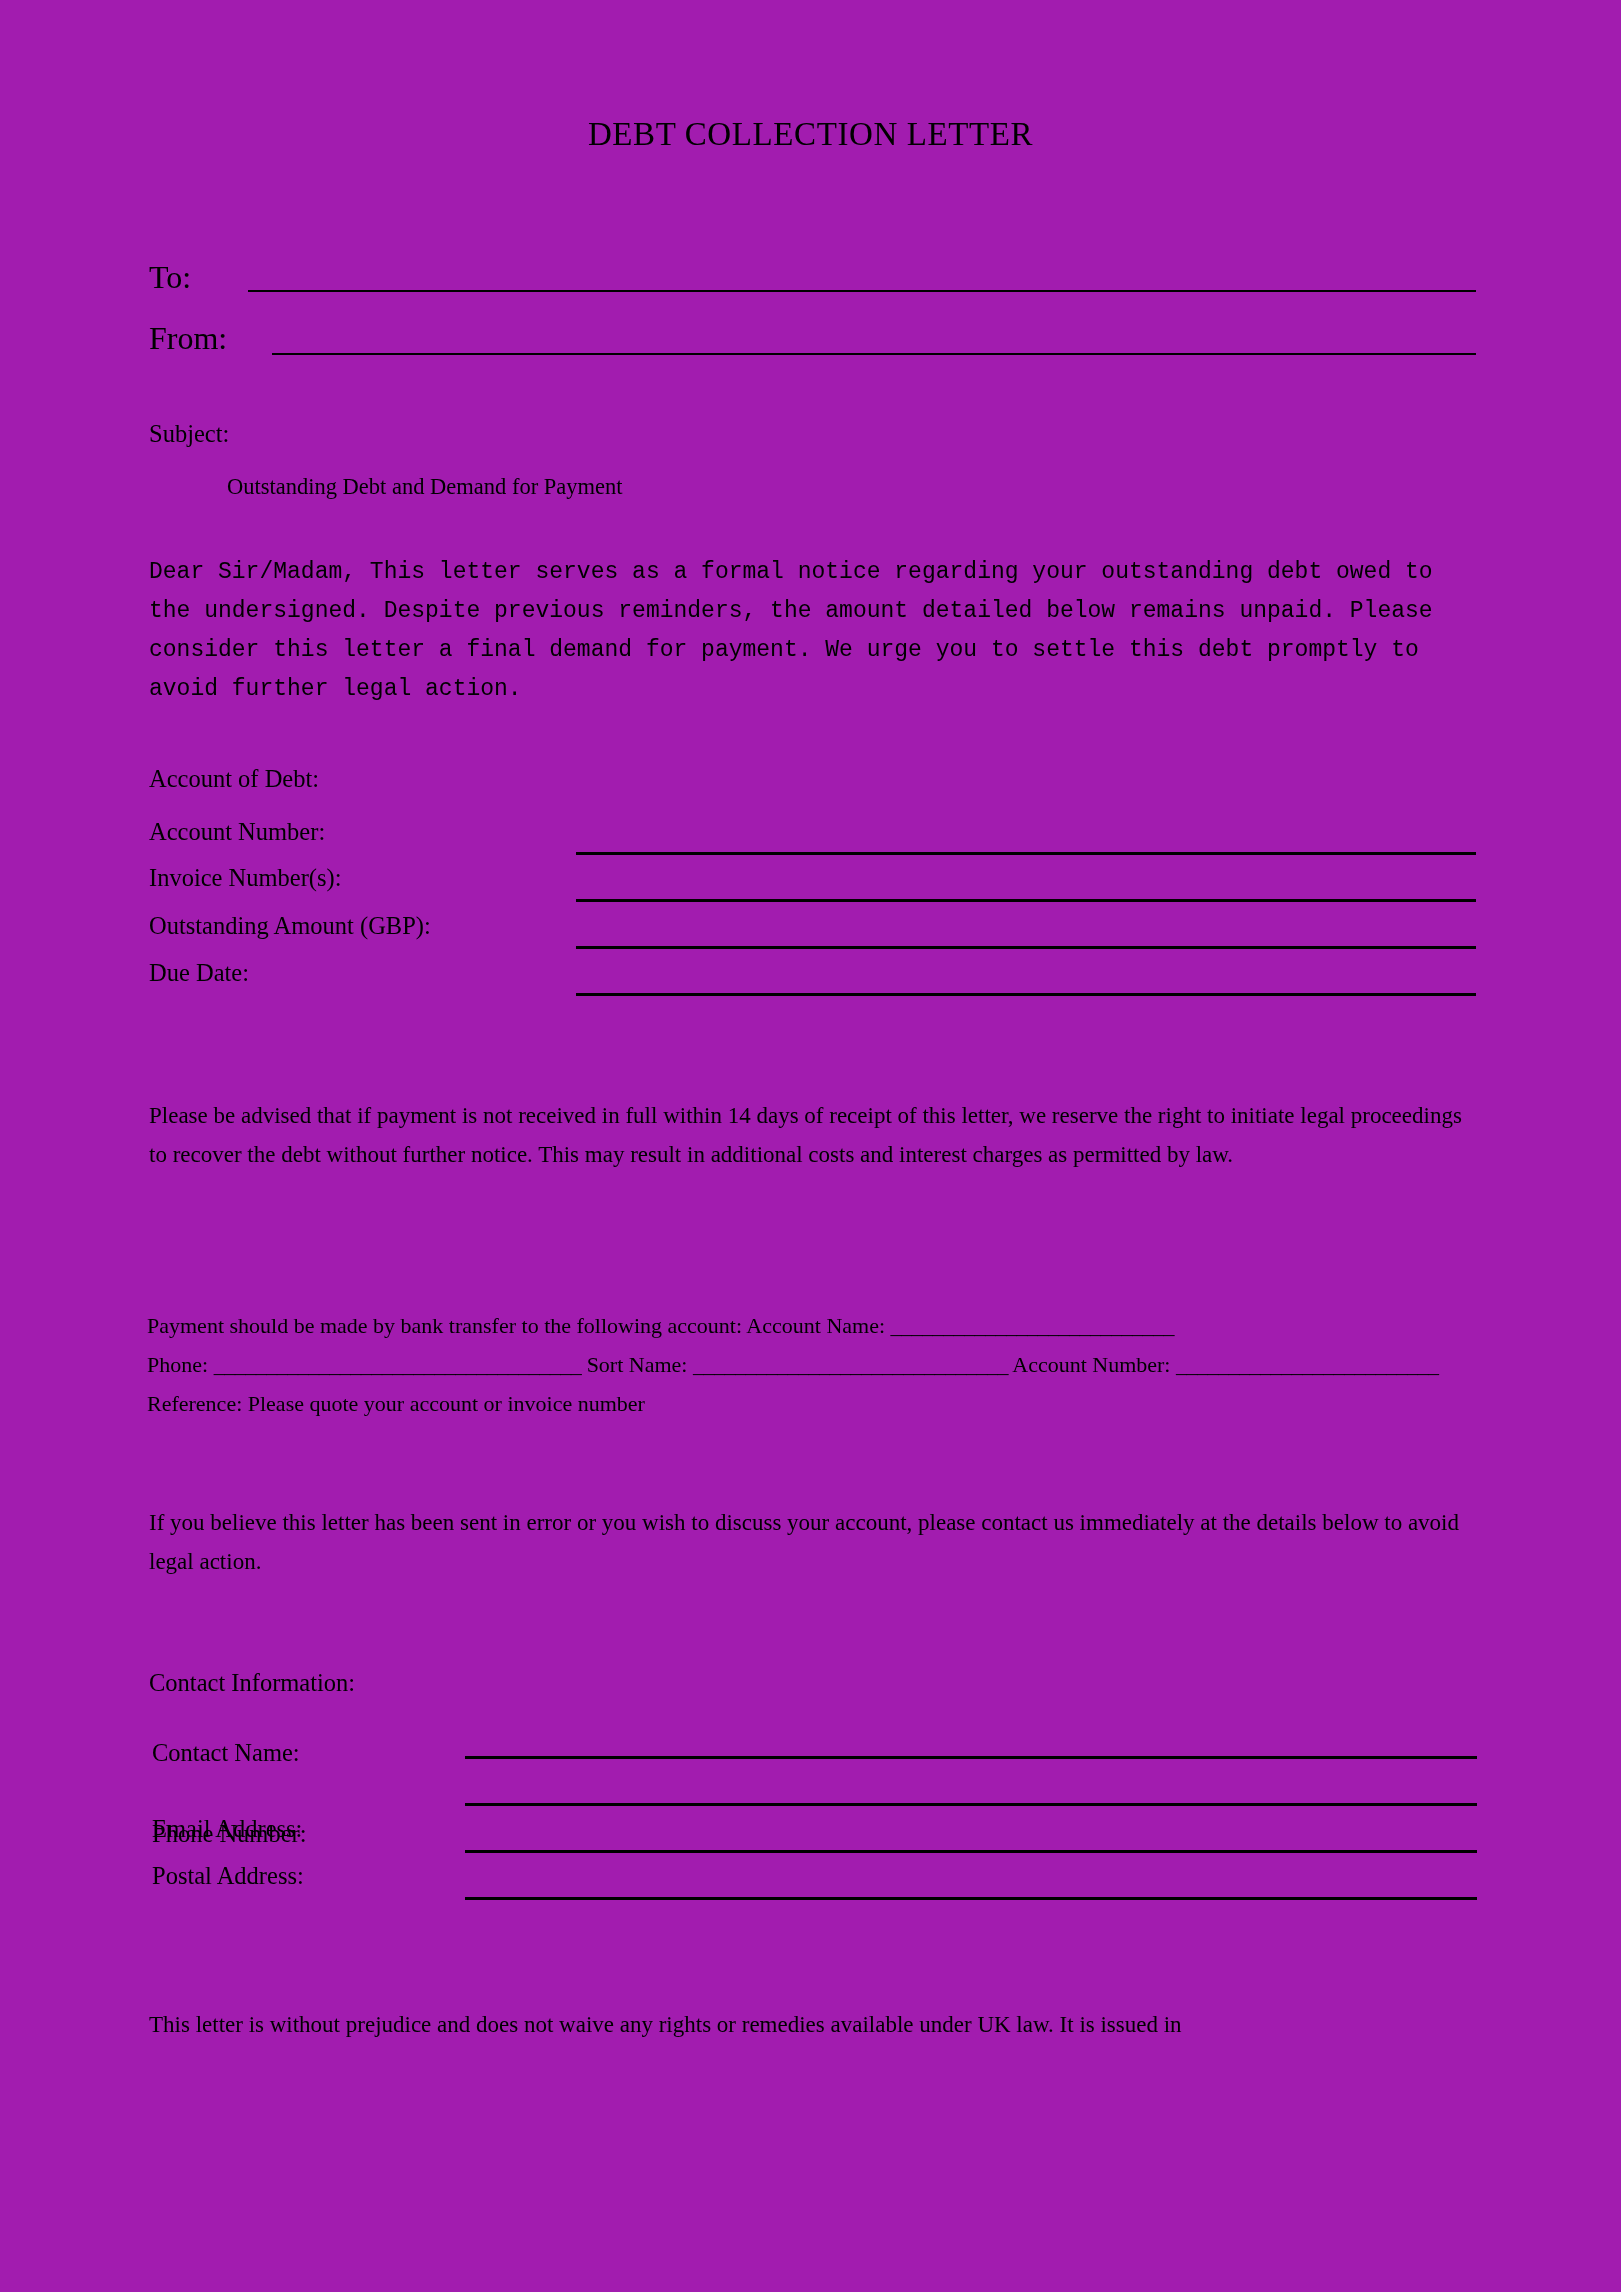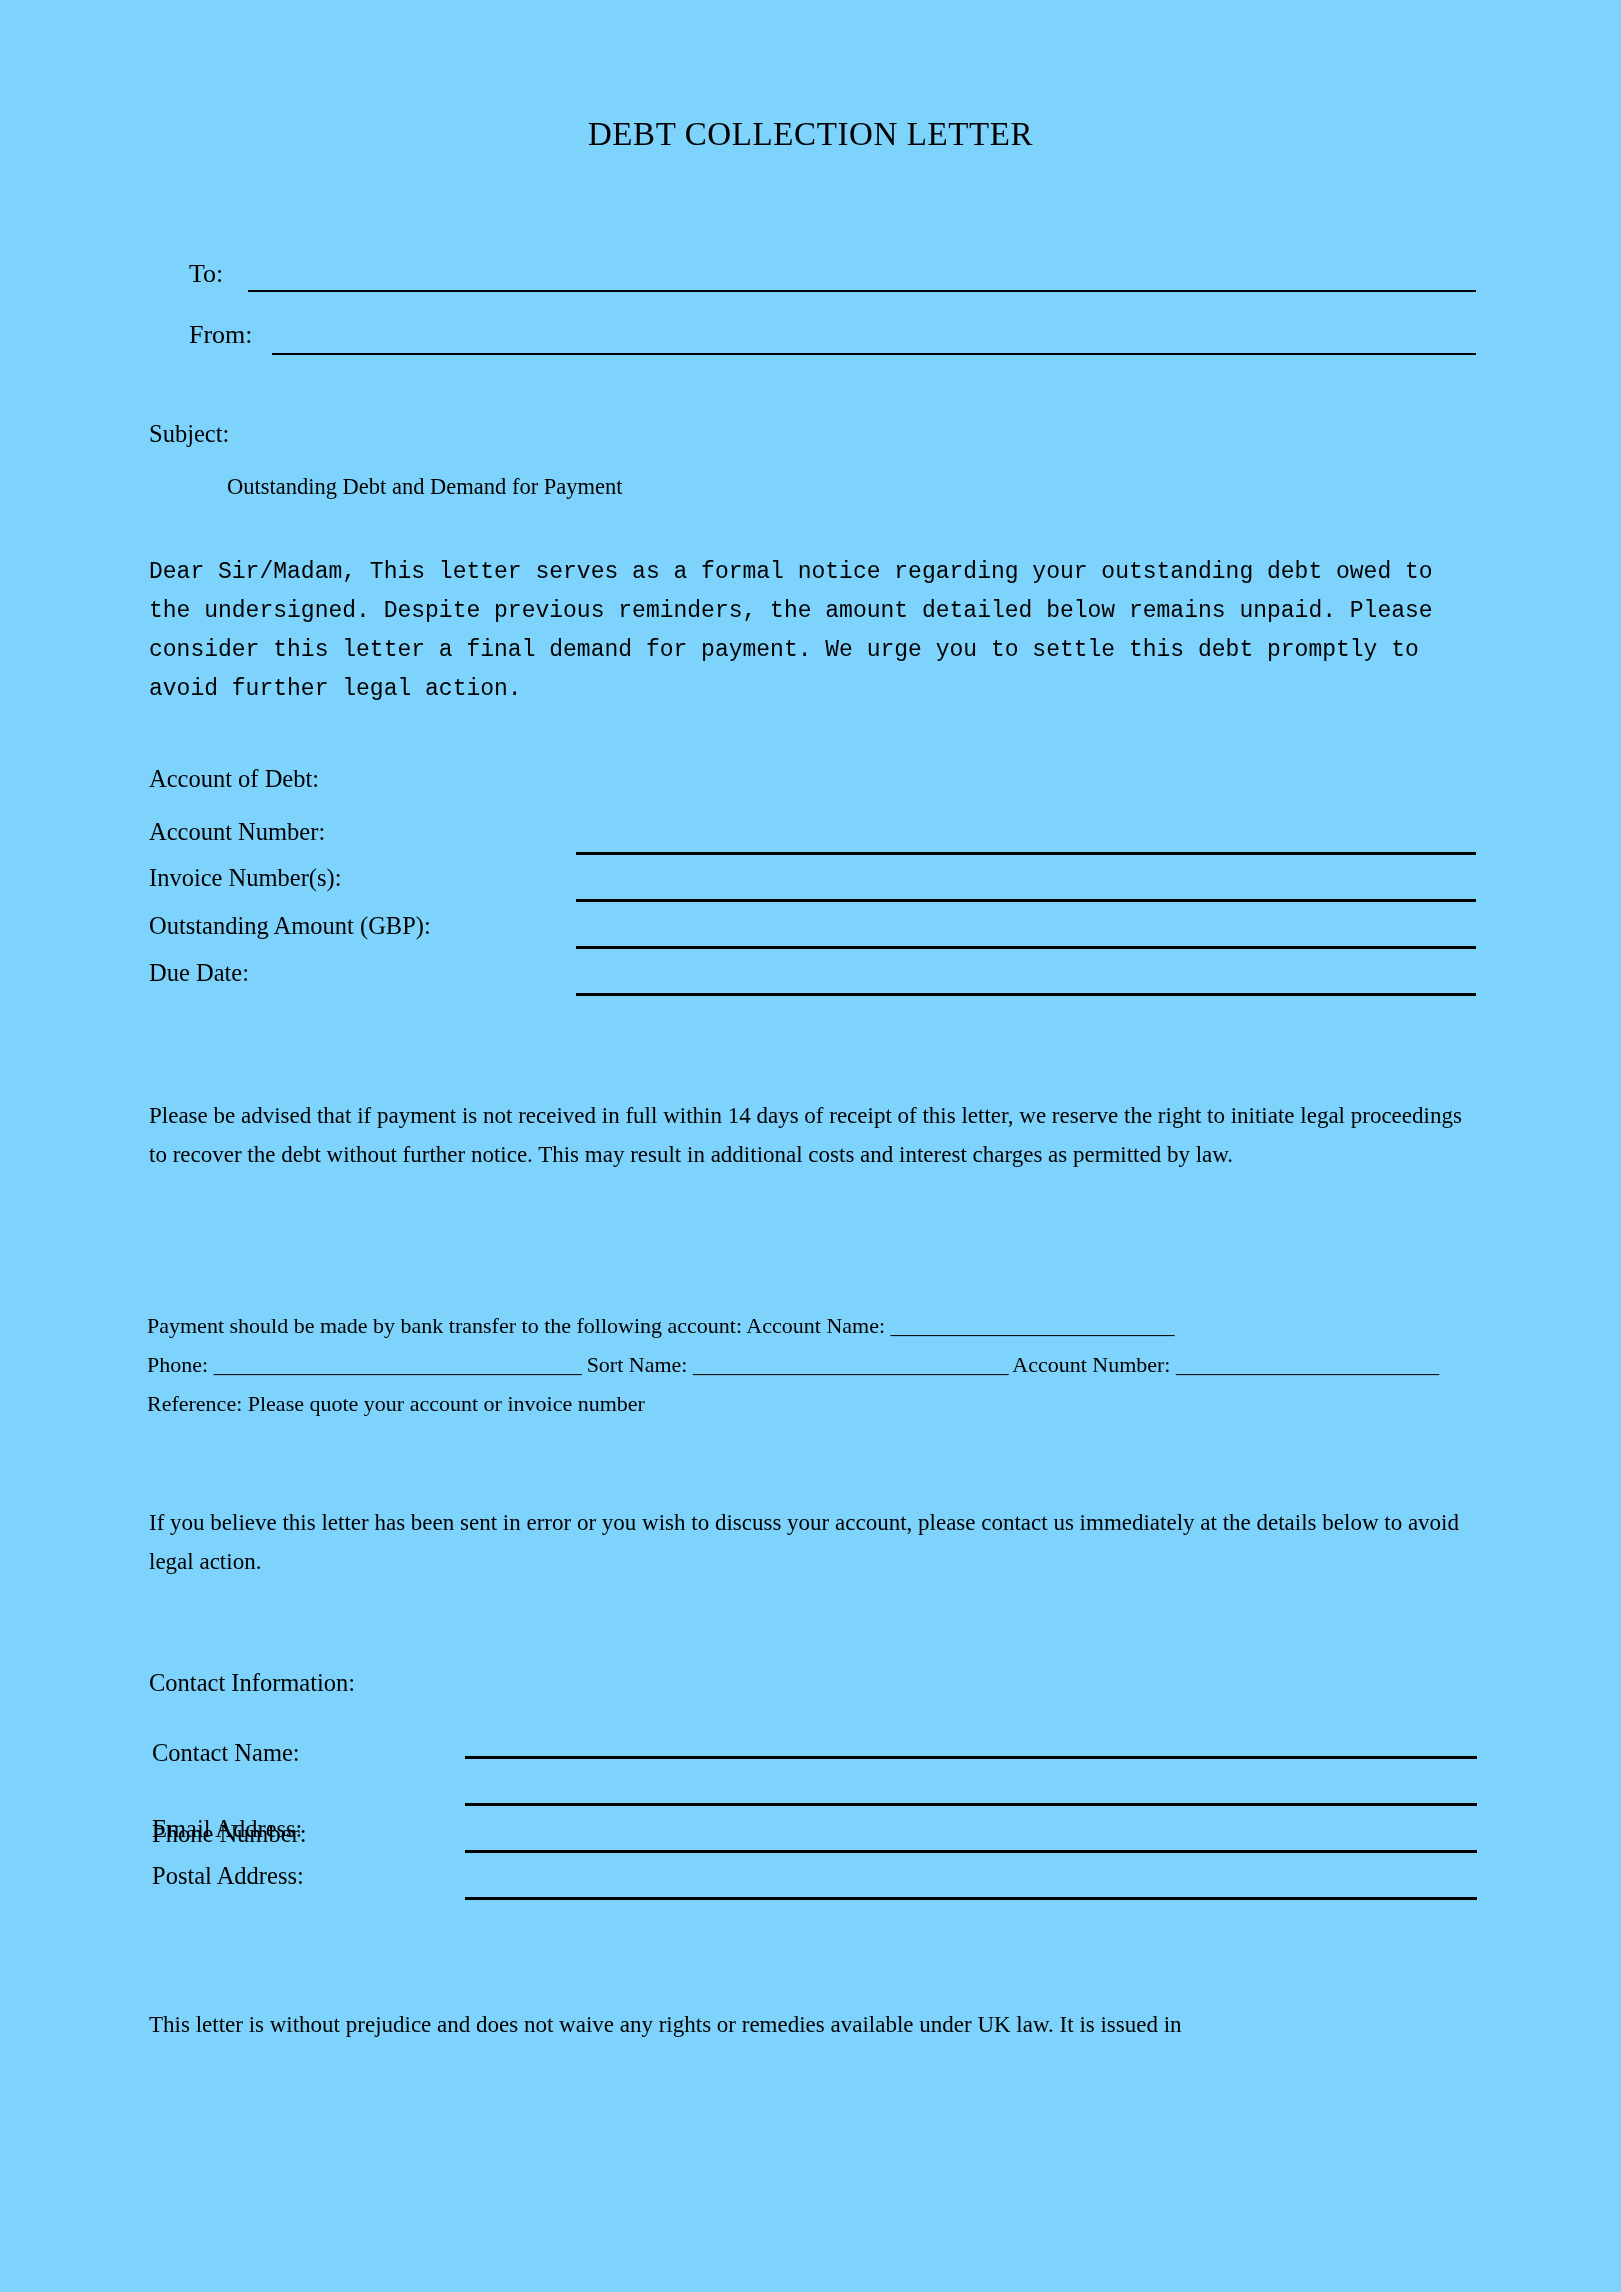--- a/index.html
+++ b/index.html
@@ -8,44 +8,43 @@
     background: #ffffff;
   }
   body {
     font-family: "Liberation Serif", "DejaVu Serif", serif;
     color: #000000;
   }
   .page {
     position: relative;
     width: 1621px;
     height: 2293px;
-    background: #7dd3fc;
+    background: #a21caf;
     box-sizing: border-box;
     overflow: hidden;
   }
 
   
   .doc-title {
     position: absolute;
     left: 0;
     top: 116px;
     width: 1621px;
     text-align: center;
     font-size: 33px;
     letter-spacing: 0.6px;
     font-weight: normal;
     line-height: 1.1;
   }
 
   
   .tf-label {
     position: absolute;
-    font-size: 26px;
+    font-size: 32px;
     left: 149px;
-    margin-left: 40px;
   }
   .tf-rule {
     position: absolute;
     border-bottom: 2.9px solid #000000;
   }
 
   
   .subject-label {
     position: absolute;
     left: 149px;

